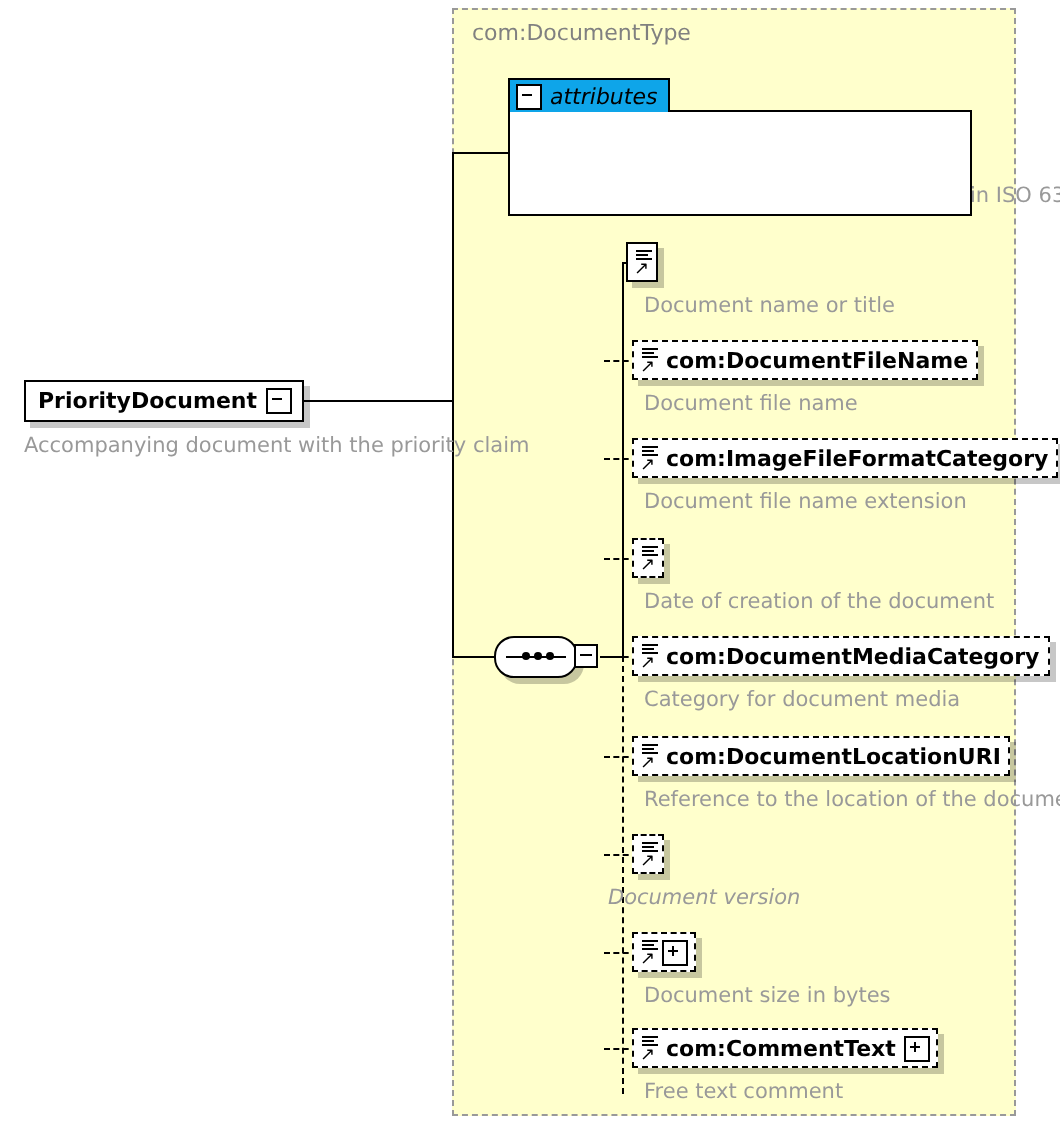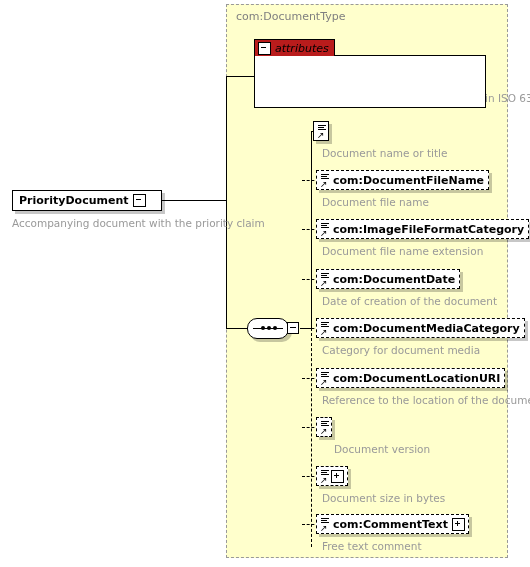--- a/index.html
+++ b/index.html
@@ -162,36 +162,36 @@
     white-space: nowrap;
     line-height: 1;
   }
 
   
   #root-node {
     position: absolute;
     left: 12px;
     top: 190px;
     height: 21px;
-    padding-right: 12px;
+    padding-right: 2px;
   }
   #root-anno {
     left: 12px;
     top: 218px;
   }
 
   
   #attr-tab {
     position: absolute;
     left: 254px;
     top: 39px;
     height: 17px;
     border: 1px solid #000000;
     border-bottom: none;
-    background: #b91c1c;
+    background: #0ea5e9;
     display: flex;
     align-items: center;
     padding: 0 5px 0 3px;
     box-sizing: border-box;
     z-index: 3;
   }
   #attr-tab .ctrl { margin-right: 4px; }
   #attr-tab-label {
     font-size: 11px;
     font-style: italic;
@@ -361,21 +361,20 @@
 </div>
 <div class="anno" style="left:322px; top:246px;">Document file name extension</div>
 
 <div class="node opt" style="left:316px; top:269px;">
   <span class="el-icon">
       <i></i>
       <i></i>
       <i></i>
       <span class="arw">↗</span>
     </span>
-  <span class="node-label">com:DocumentDate</span>
 </div>
 <div class="anno" style="left:322px; top:296px;">Date of creation of the document</div>
 
 <div class="node opt" style="left:316px; top:318px;">
   <span class="el-icon">
       <i></i>
       <i></i>
       <i></i>
       <span class="arw">↗</span>
     </span>
@@ -395,21 +394,21 @@
 <div class="anno" style="left:322px; top:395px;">Reference to the location of the document</div>
 
 <div class="node opt" style="left:316px; top:417px;">
   <span class="el-icon">
       <i></i>
       <i></i>
       <i></i>
       <span class="arw">↗</span>
     </span>
 </div>
-<div class="anno" style="left:334px; top:444px;">Document version</div>
+<div class="anno" style="left:304px; top:444px;font-style:italic;">Document version</div>
 
 <div class="node opt" style="left:316px; top:466px;">
   <span class="el-icon">
       <i></i>
       <i></i>
       <i></i>
       <span class="arw">↗</span>
     </span>
   <span class="ctrl plus"></span>
 </div>

